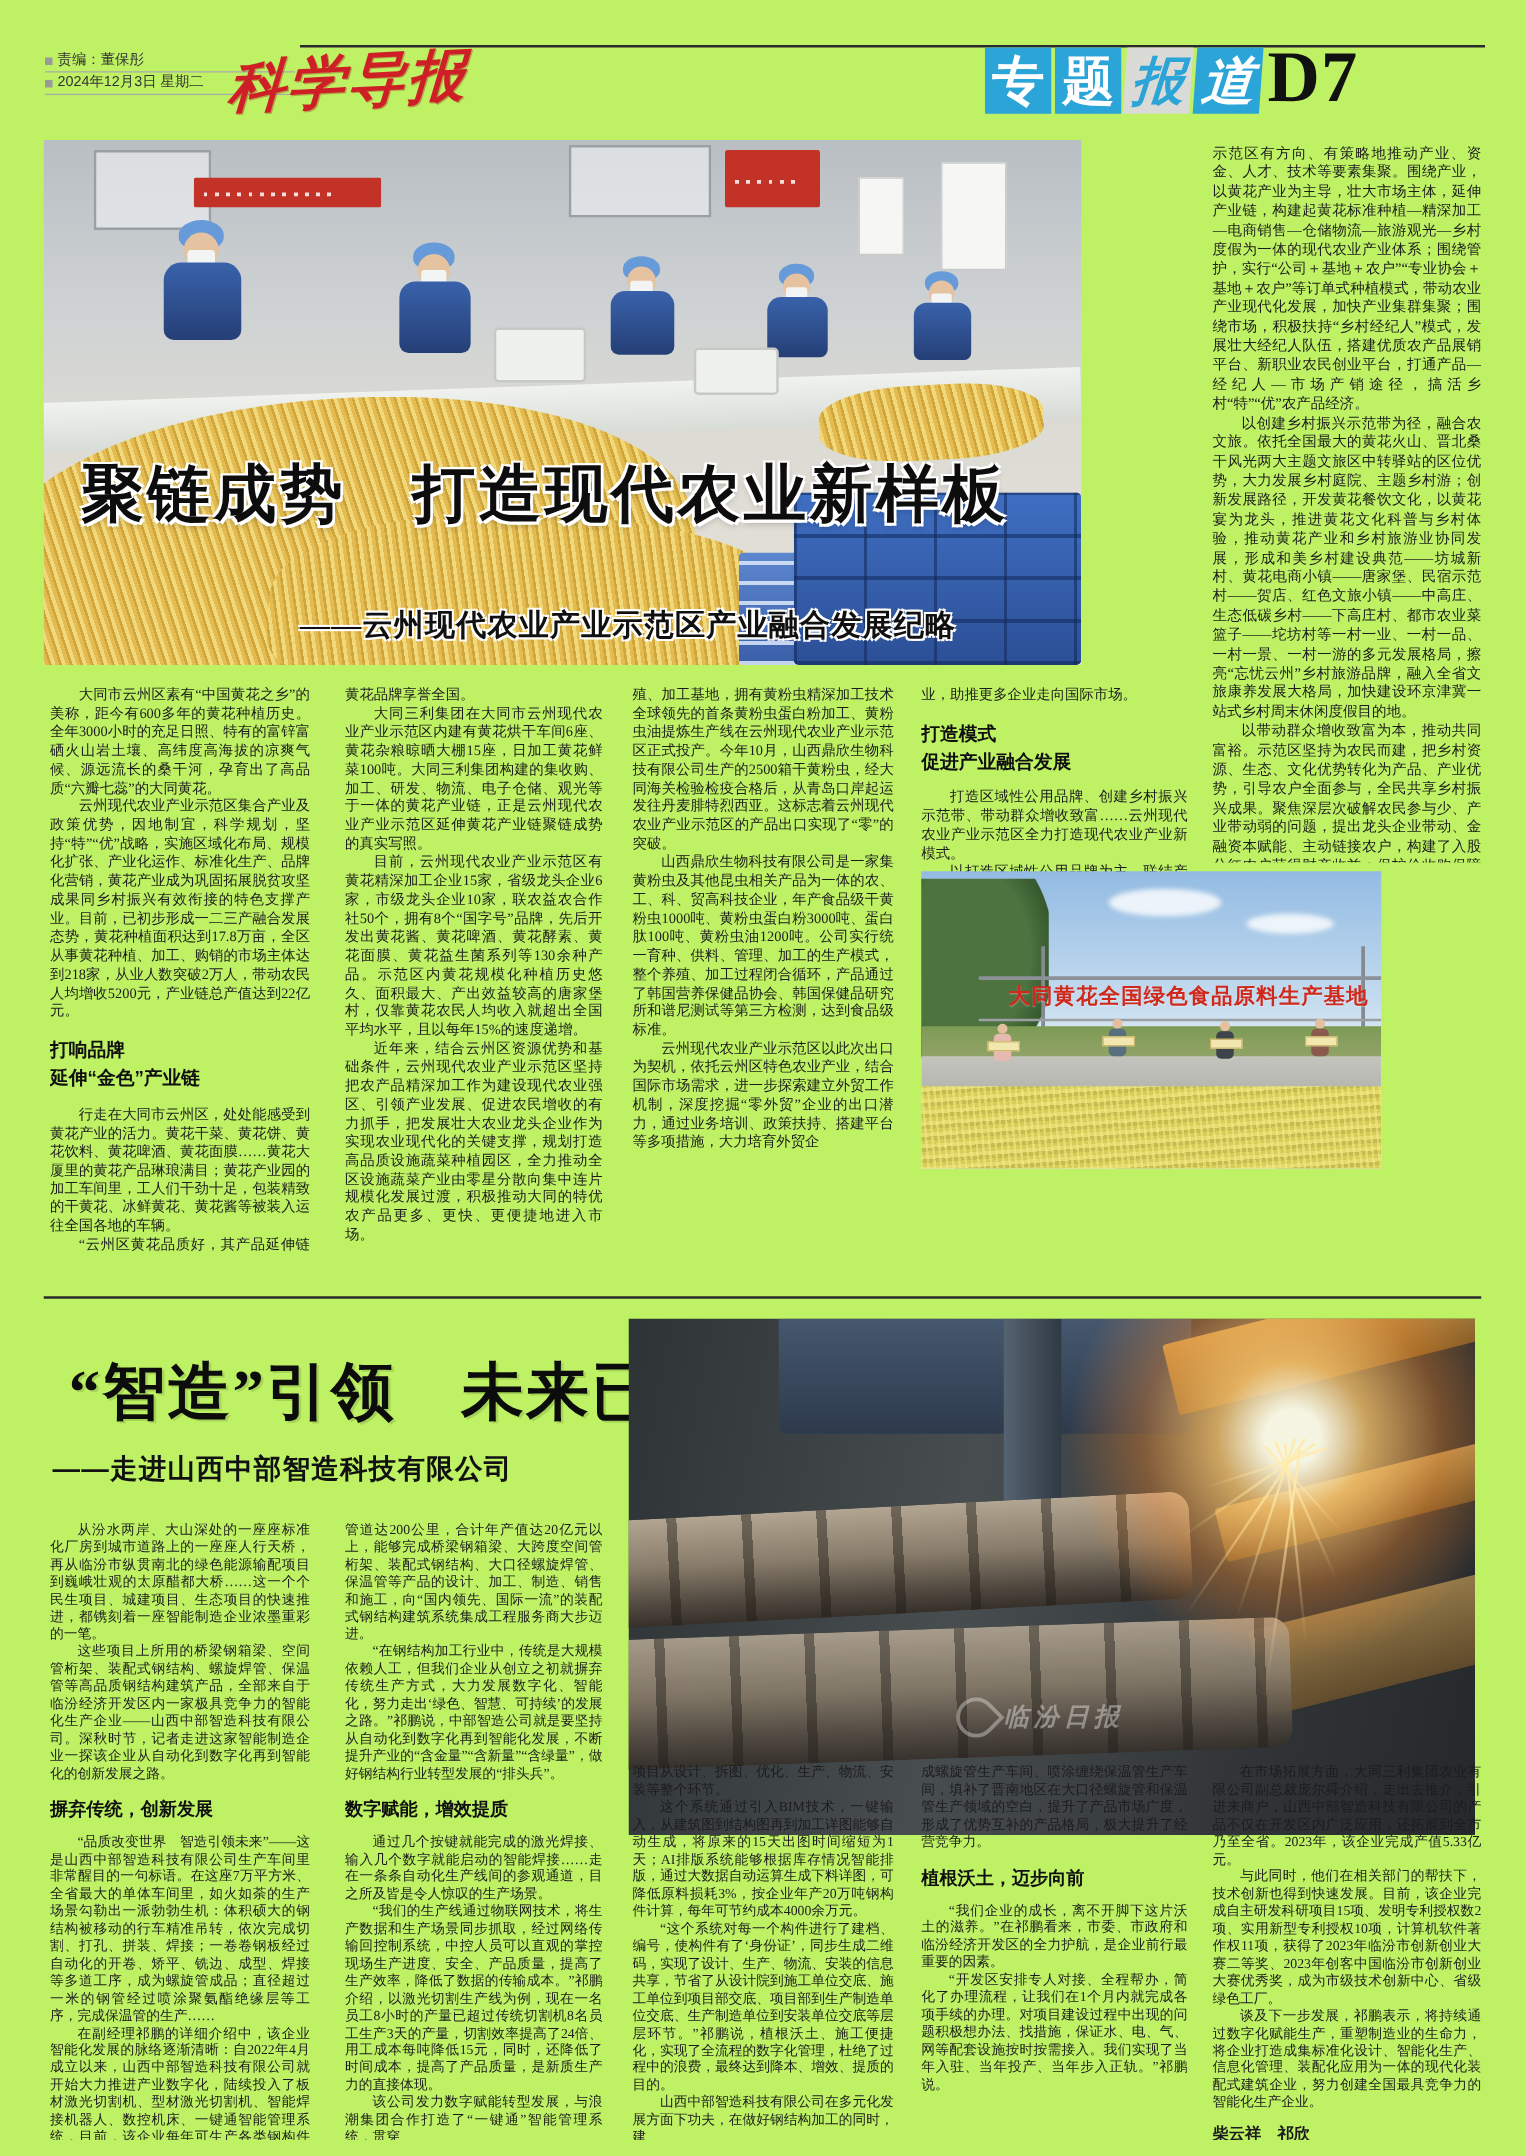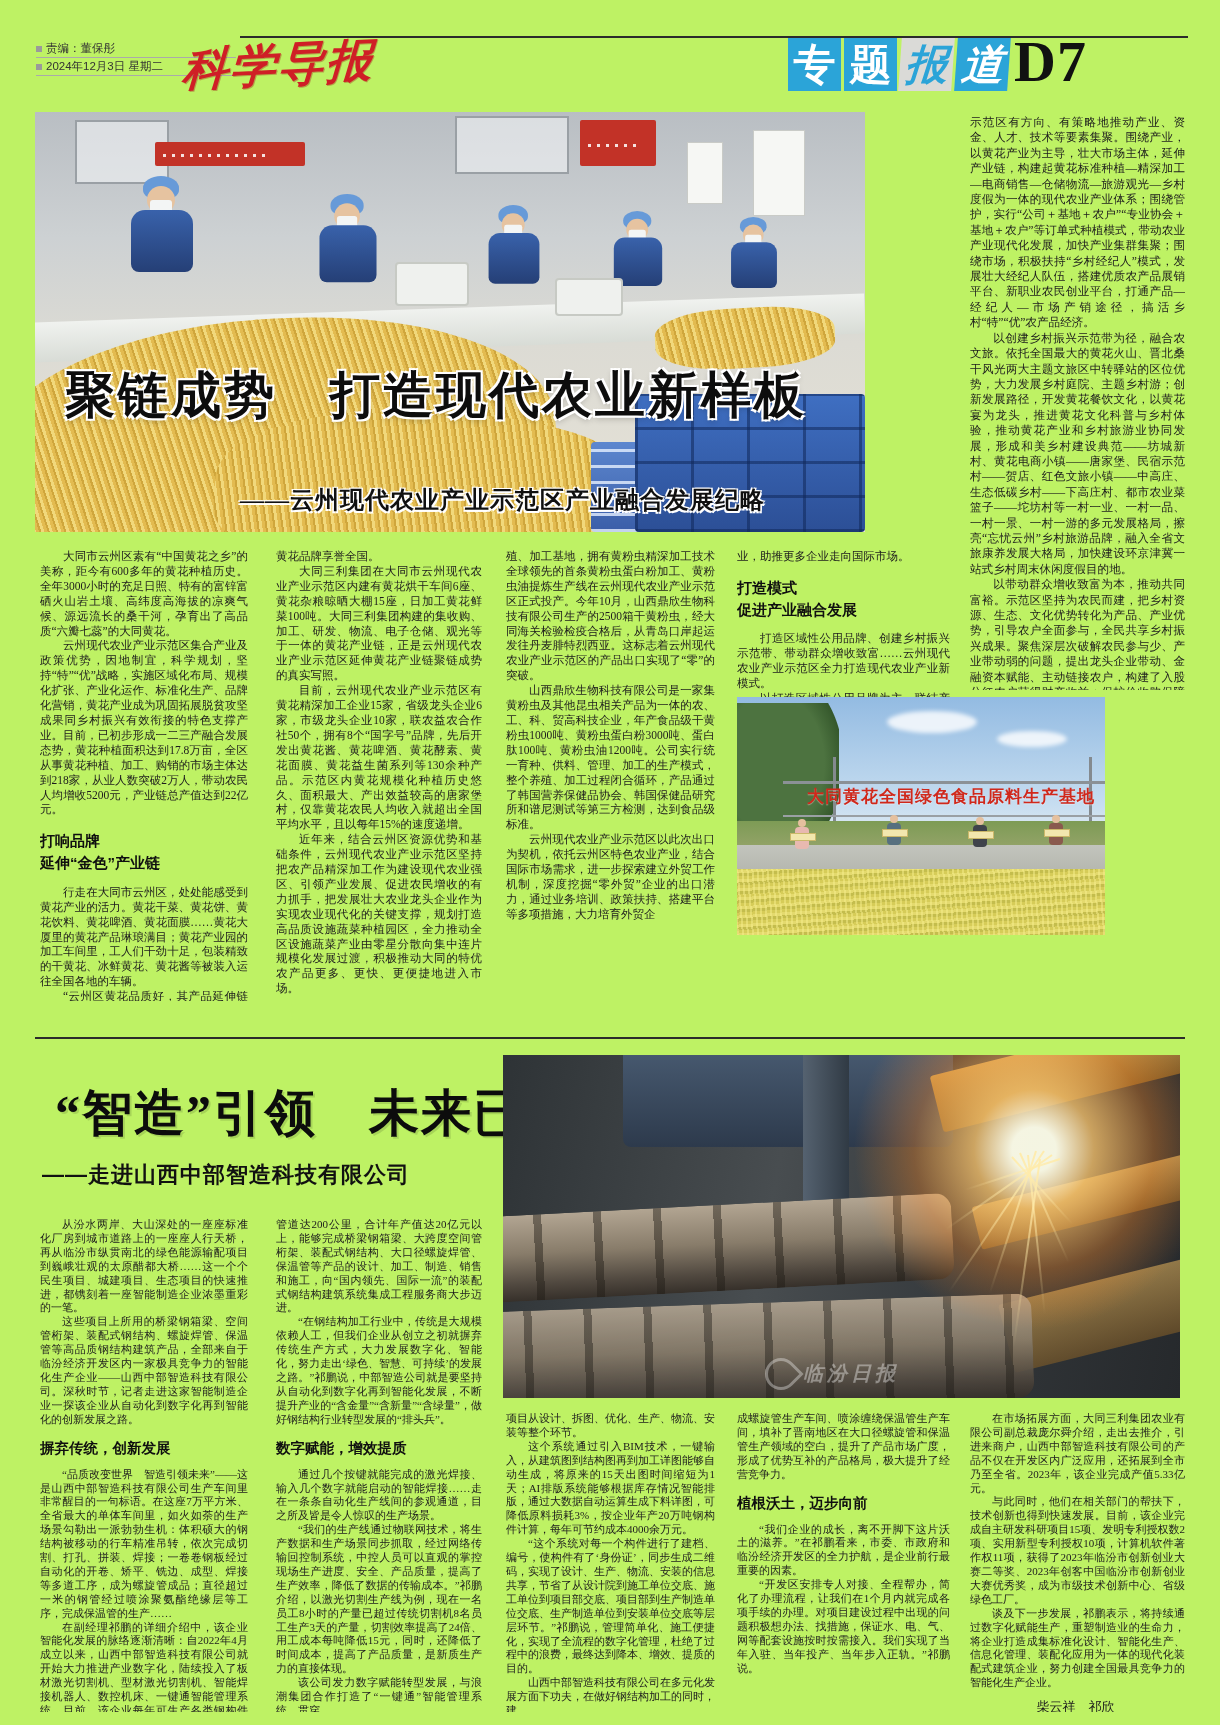--- a/index.html
+++ b/index.html
@@ -51,21 +51,21 @@
      text-shadow:-1.5px -1.5px 0 #fff,1.5px -1.5px 0 #fff,-1.5px 1.5px 0 #fff,1.5px 1.5px 0 #fff;}
   
   .col{position:absolute;text-align:justify;overflow:hidden;}
   .col p.bp{margin:0;text-indent:2em;}
   .col p.bp.cont{text-indent:0;}
   .u p.bp{font-size:11.5px;line-height:14.9px;}
   .side p.bp{font-size:11.6px;line-height:15.4px;}
   .b p.bp{font-size:11px;line-height:13.9px;}
   .subhead{font-weight:bold;font-size:15px;line-height:1.45;margin:13px 0 11px;white-space:pre-line;color:#0f0f0f;font-family:"Liberation Sans",sans-serif;}
   .b .subhead{margin:11px 0 9px;font-size:14.5px;}
-  .byline{text-align:center;font-weight:normal;font-size:13px;margin-top:8px;padding-right:4px;}
+  .byline{text-align:left;font-weight:bold;font-size:13px;margin-top:8px;padding-right:4px;}
   
   .photo2{position:absolute;left:737px;top:697px;width:368px;height:238px;overflow:hidden;
      background:linear-gradient(#93bbe2 0%,#c6ddf0 45%,#dfeaf2 58%);}
   .p2-cloud{position:absolute;background:rgba(255,255,255,.8);border-radius:50%;filter:blur(2px);}
   .p2-tree{position:absolute;left:-18px;top:6px;width:120px;height:150px;background:radial-gradient(ellipse at 45% 40%,#4d7340 0 55%,#35582c 75%,transparent 76%);}
   .p2-truss{position:absolute;left:46px;top:84px;width:322px;height:3px;background:#8b9196;}
   .p2-truss2{position:absolute;left:46px;top:118px;width:322px;height:2px;background:#9aa0a4;}
   .p2-post{position:absolute;width:3px;background:#848a8f;}
   .p2-banner-text{position:absolute;left:70px;top:88px;width:300px;font-size:17px;font-weight:bold;color:#d0281b;
      letter-spacing:1px;white-space:nowrap;font-family:"Liberation Sans",sans-serif;text-shadow:0 1px 1px rgba(255,255,255,.4);}
@@ -78,21 +78,21 @@
   .person{position:absolute;}
   .person .ph{position:absolute;left:3px;top:0;width:8px;height:8px;border-radius:50%;background:#e5c09e;}
   .person .pb{position:absolute;left:0;top:8px;width:14px;height:22px;border-radius:4px;}
   .person .tray{position:absolute;left:-5px;top:14px;width:24px;height:6px;background:#f2e7ae;border:1px solid #cbb86a;}
   
   .rule2{position:absolute;left:35px;top:1037px;width:1150px;height:2px;background:#2b2b2b;}
   .headline2{position:absolute;left:55px;top:1080px;font-size:50px;font-weight:bold;color:#0c0c0c;letter-spacing:2px;white-space:nowrap;
      text-shadow:2px 2px 0 rgba(0,0,0,.12);}
   .subhead2{position:absolute;left:42px;top:1160px;font-size:22px;font-weight:bold;color:#111;letter-spacing:1px;white-space:nowrap;font-family:"Liberation Sans",sans-serif;}
   
-  .photo3{position:absolute;left:503px;top:1055px;width:677px;height:343px;overflow:hidden;
+  .photo3{position:absolute;left:503px;top:1055px;width:677px;height:413px;overflow:hidden;
      background:linear-gradient(100deg,#2e3336 0%,#484d50 40%,#303437 75%,#26292c 100%);}
   .p3-machine{position:absolute;left:120px;top:0;width:330px;height:92px;background:linear-gradient(#46586e,#2d3a4c);border-radius:0 0 8px 8px;}
   .p3-arm{position:absolute;left:300px;top:0;width:46px;height:150px;background:linear-gradient(90deg,#556270,#303a44);}
   .p3-beam{position:absolute;background:linear-gradient(#caa257,#7c5a28);transform:rotate(-14deg);border-radius:3px;}
   .pipe{position:absolute;border-radius:16px;
      background:
        repeating-linear-gradient(90deg,transparent 0 52px,rgba(30,26,20,.45) 52px 60px),
        linear-gradient(#b2a592 0%,#887c6a 45%,#514940 80%,#36302a 100%);}
   .p3-glow{position:absolute;left:300px;top:-40px;width:420px;height:320px;
      background:radial-gradient(circle at 55% 42%,rgba(255,255,235,.95) 0 22px,rgba(255,200,110,.75) 60px,rgba(255,140,40,.35) 120px,transparent 180px);}
@@ -279,21 +279,21 @@
       <p class="bp cont">管道达200公里，合计年产值达20亿元以上，能够完成桥梁钢箱梁、大跨度空间管桁架、装配式钢结构、大口径螺旋焊管、保温管等产品的设计、加工、制造、销售和施工，向“国内领先、国际一流”的装配式钢结构建筑系统集成工程服务商大步迈进。</p>
       <p class="bp">“在钢结构加工行业中，传统是大规模依赖人工，但我们企业从创立之初就摒弃传统生产方式，大力发展数字化、智能化，努力走出‘绿色、智慧、可持续’的发展之路。”祁鹏说，中部智造公司就是要坚持从自动化到数字化再到智能化发展，不断提升产业的“含金量”“含新量”“含绿量”，做好钢结构行业转型发展的“排头兵”。</p>
       <div class="subhead">数字赋能，增效提质</div>
       <p class="bp">通过几个按键就能完成的激光焊接、输入几个数字就能启动的智能焊接……走在一条条自动化生产线间的参观通道，目之所及皆是令人惊叹的生产场景。</p>
       <p class="bp">“我们的生产线通过物联网技术，将生产数据和生产场景同步抓取，经过网络传输回控制系统，中控人员可以直观的掌控现场生产进度、安全、产品质量，提高了生产效率，降低了数据的传输成本。”祁鹏介绍，以激光切割生产线为例，现在一名员工8小时的产量已超过传统切割机8名员工生产3天的产量，切割效率提高了24倍、用工成本每吨降低15元，同时，还降低了时间成本，提高了产品质量，是新质生产力的直接体现。</p>
       <p class="bp">该公司发力数字赋能转型发展，与浪潮集团合作打造了“一键通”智能管理系统，贯穿</p>
     </div>
   <div class="col b" style="left:506px;top:1412px;width:209px;height:300px;">
       <p class="bp cont">项目从设计、拆图、优化、生产、物流、安装等整个环节。</p>
       <p class="bp">这个系统通过引入BIM技术，一键输入，从建筑图到结构图再到加工详图能够自动生成，将原来的15天出图时间缩短为1天；AI排版系统能够根据库存情况智能排版，通过大数据自动运算生成下料详图，可降低原料损耗3%，按企业年产20万吨钢构件计算，每年可节约成本4000余万元。</p>
-      <p class="bp">“这个系统对每一个构件进行了建档、编号，使构件有了‘身份证’，同步生成二维码，实现了设计、生产、物流、安装的信息共享，节省了从设计院到施工单位交底、施工单位到项目部交底、项目部到生产制造单位交底、生产制造单位到安装单位交底等层层环节。”祁鹏说，管理简单化、施工便捷化，实现了全流程的数字化管理，杜绝了过程中的浪费，最终达到降本、增效、提质的目的。</p>
+      <p class="bp">“这个系统对每一个构件进行了建档、编号，使构件有了‘身份证’，同步生成二维码，实现了设计、生产、物流、安装的信息共享，节省了从设计院到施工单位交底、施工单位到项目部交底、项目部到生产制造单位交底、生产制造单位到安装单位交底等层层环节。”祁鹏说，植根沃土、施工便捷化，实现了全流程的数字化管理，杜绝了过程中的浪费，最终达到降本、增效、提质的目的。</p>
       <p class="bp">山西中部智造科技有限公司在多元化发展方面下功夫，在做好钢结构加工的同时，建</p>
     </div>
   <div class="col b" style="left:737px;top:1412px;width:213px;height:300px;">
       <p class="bp cont">成螺旋管生产车间、喷涂缠绕保温管生产车间，填补了晋南地区在大口径螺旋管和保温管生产领域的空白，提升了产品市场广度，形成了优势互补的产品格局，极大提升了经营竞争力。</p>
       <div class="subhead">植根沃土，迈步向前</div>
       <p class="bp">“我们企业的成长，离不开脚下这片沃土的滋养。”在祁鹏看来，市委、市政府和临汾经济开发区的全力护航，是企业前行最重要的因素。</p>
       <p class="bp">“开发区安排专人对接、全程帮办，简化了办理流程，让我们在1个月内就完成各项手续的办理。对项目建设过程中出现的问题积极想办法、找措施，保证水、电、气、网等配套设施按时按需接入。我们实现了当年入驻、当年投产、当年步入正轨。”祁鹏说。</p>
     </div>
   <div class="col b" style="left:970px;top:1412px;width:215px;height:300px;">
       <p class="bp">在市场拓展方面，大同三利集团农业有限公司副总裁庞尔舜介绍，走出去推介，引进来商户，山西中部智造科技有限公司的产品不仅在开发区内广泛应用，还拓展到全市乃至全省。2023年，该企业完成产值5.33亿元。</p>

